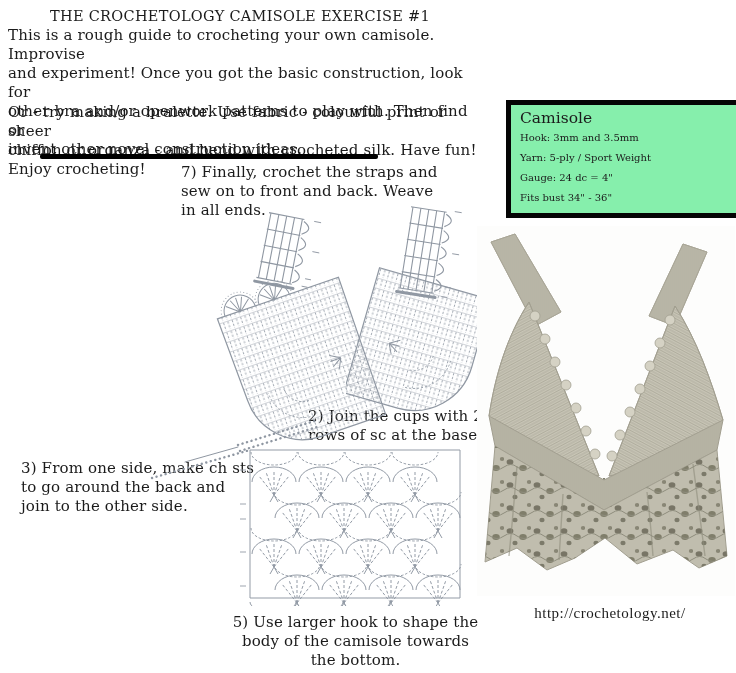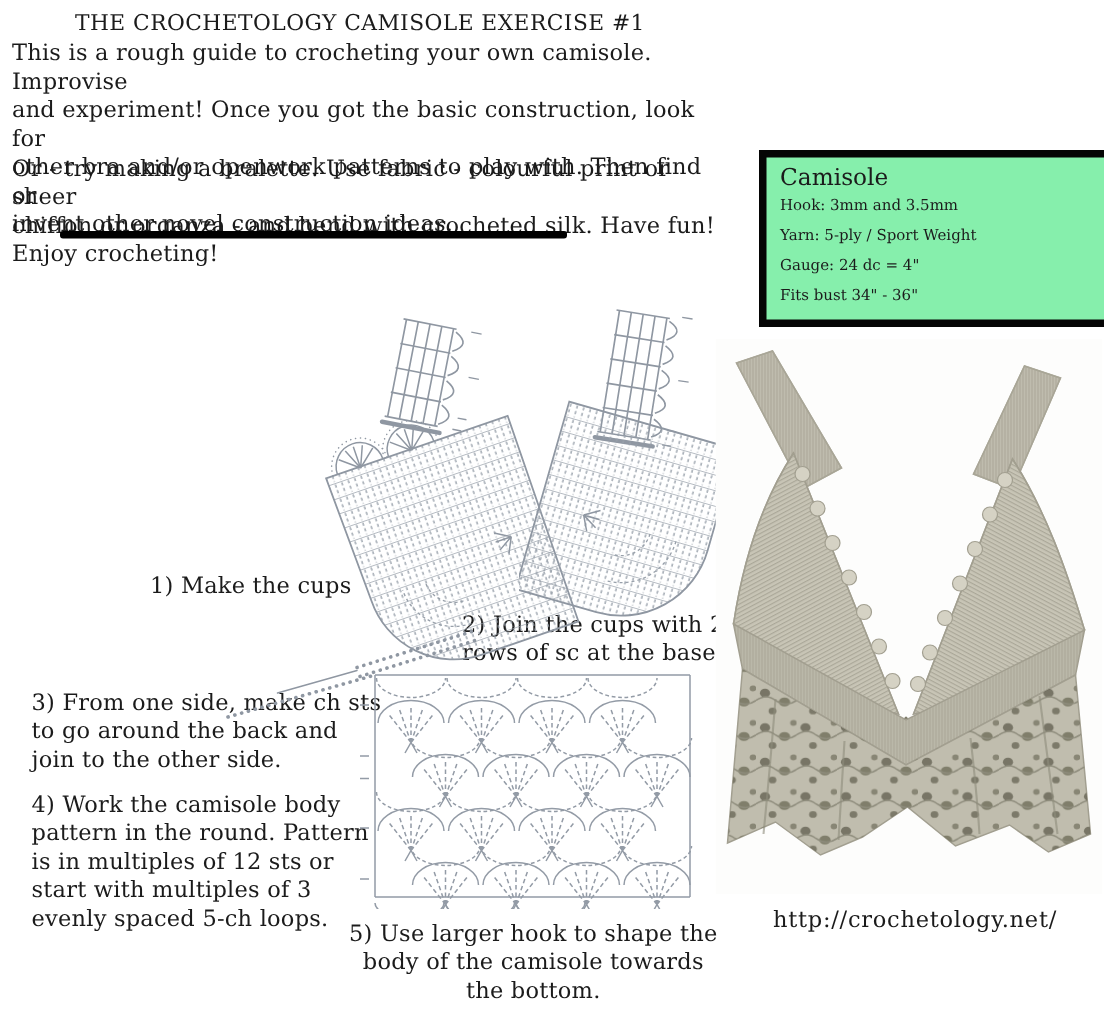--- a/index.html
+++ b/index.html
@@ -36,36 +36,33 @@
   <div class="divider" style="left:40px;top:154px;width:338px;height:5px;"></div>
 
   <div class="specbox">
     <div class="sb-title">Camisole</div>
     <div class="sb-lines">Hook: 3mm and 3.5mm
 Yarn: 5-ply / Sport Weight
 Gauge: 24 dc = 4"
 Fits bust 34" - 36"</div>
   </div>
 
-  <div class="txt" style="left:100px;top:381px;width:170px;">1) Make the cups</div>
+  <div class="txt" style="left:181px;top:163px;width:260px;">7) Finally, crochet the straps and
+sew on to front and back. Weave
+in all ends.</div>
   <div class="txt" style="left:308px;top:407px;width:175px;">2) Join the cups with 2
 rows of sc at the base</div>
   <div class="txt" style="left:21px;top:459px;width:235px;">3) From one side, make ch sts
 to go around the back and
 join to the other side.</div>
-  <div class="txt" style="left:21px;top:527px;width:235px;">4) Work the camisole body
-pattern in the round. Pattern
-is in multiples of 12 sts or
-start with multiples of 3
-evenly spaced 5-ch loops.</div>
   <div class="txt" style="left:228px;top:613px;width:255px;text-align:center;">5) Use larger hook to shape the
 body of the camisole towards
 the bottom.</div>
 
-  <div class="txt url" style="left:495px;top:604px;width:230px;">http://crochetology.net/</div>
+  <div class="txt url" style="left:495px;top:604px;width:230px;font-family:Liberation Serif, serif;">http://crochetology.net/</div>
 
   <svg style="left:245px;top:199px;" width="92" height="102" viewBox="0 0 92 102">
     <g transform="translate(26,14) rotate(11)" stroke="#8f97a2" stroke-width="1.1" fill="none">
       <path d="M0 0V66 M8 0V66 M16 0V66 M24 0V66 M32 0V66"></path>
       <path d="M-2 0H34 M-1 16.5H33 M-1 33H33 M-1 49.5H33 M-2 66H34"></path>
       <path d="M34 2 Q46 8.5 34 15 M34 18.5 Q46 25 34 31.5 M34 35 Q46 41.5 34 48 M34 51.5 Q46 58 34 64.5"></path>
       <path d="M-3 70 H36" stroke-width="3" stroke-linecap="round"></path>
       <path d="M44 0h7 M48 30h7 M46 58h6 M44 66h6" stroke-width="0.9"></path>
     </g>
   </svg>

